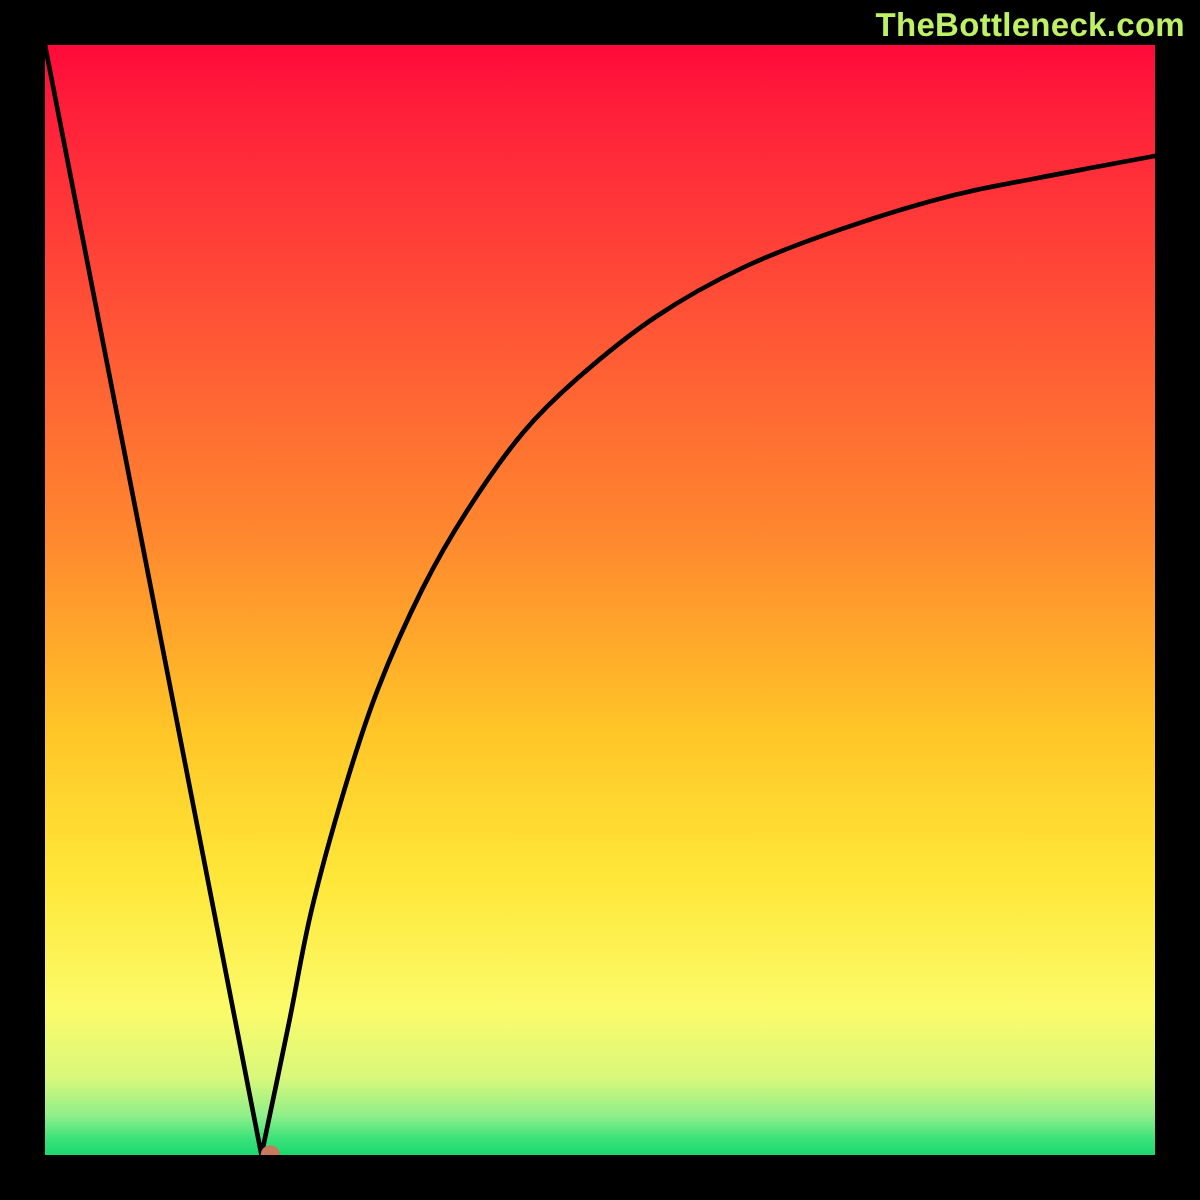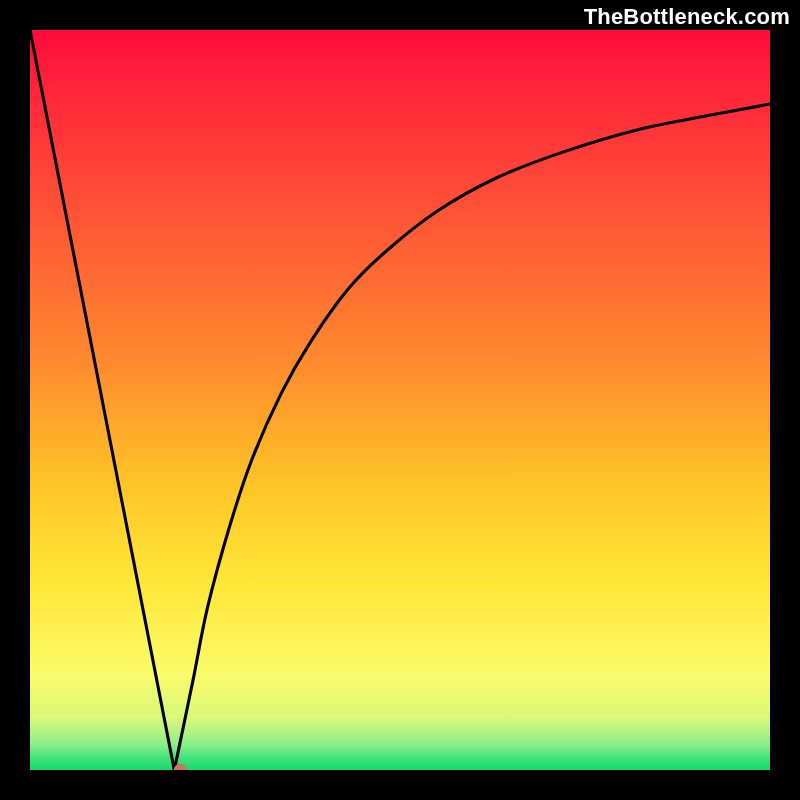--- a/index.html
+++ b/index.html
@@ -14,21 +14,21 @@
   .frame {
     position: relative;
     width: 800px;
     height: 800px;
     background: #000;
   }
   .watermark {
     position: absolute;
     top: 4px;
     right: 10px;
-    color: #ffffff;
+    color: #bef264;
     font-size: 22px;
     font-weight: 600;
     letter-spacing: 0.2px;
     user-select: none;
   }
   .plot-area {
     position: absolute;
     left: 30px;
     top: 30px;
     width: 740px;

